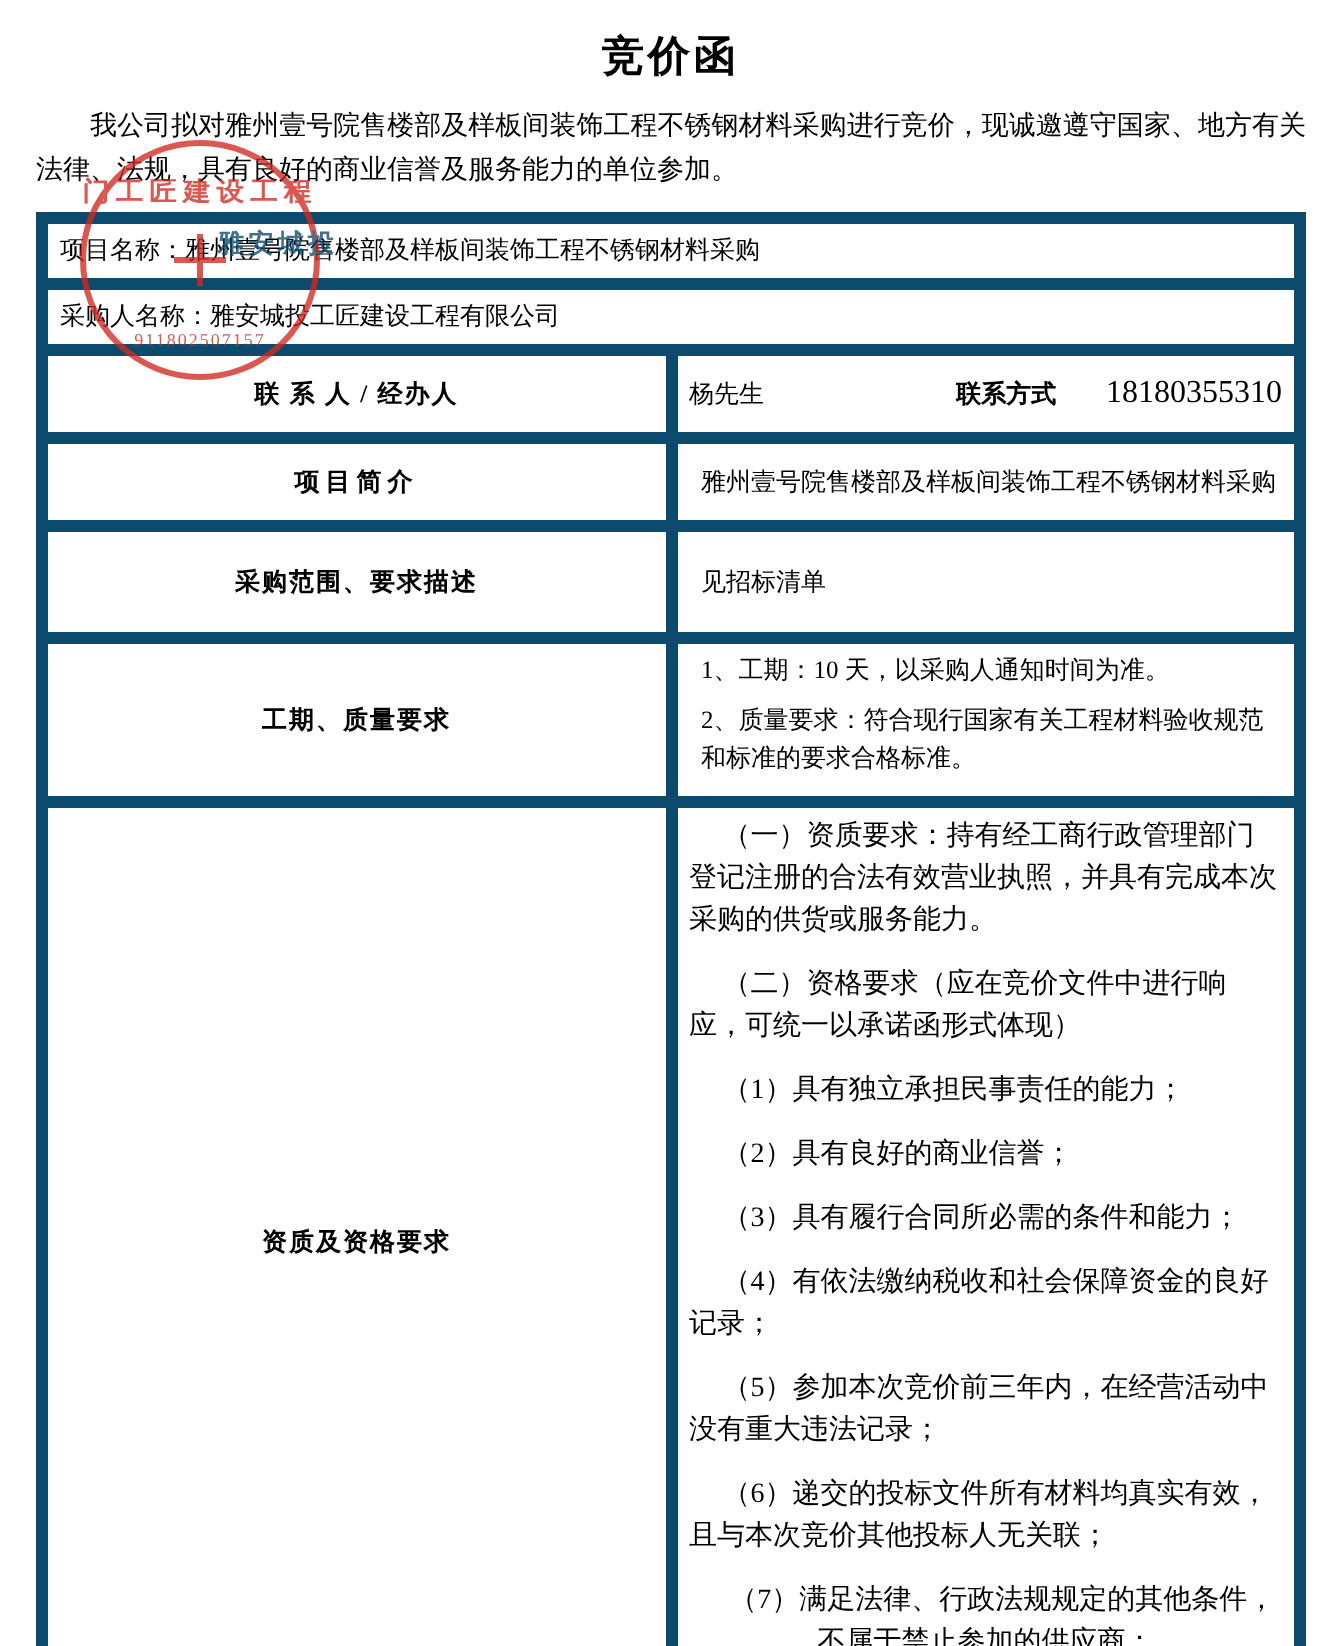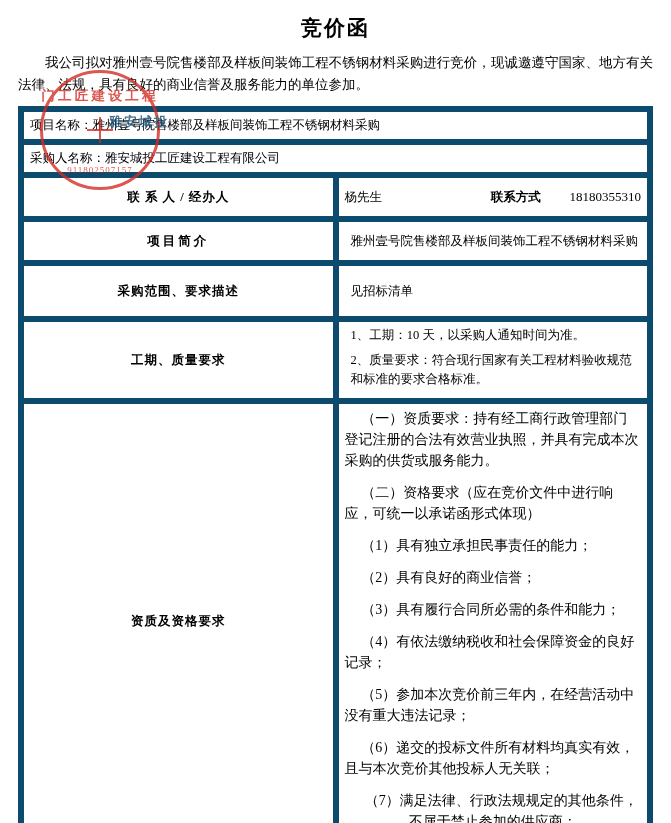--- a/index.html
+++ b/index.html
@@ -157,21 +157,21 @@
         </td>
       </tr>
       <tr class="row-tall">
         <td class="label">联 系 人 / 经办人</td>
         <td class="value">
           <table style="width:100%;border:0;border-collapse:collapse;">
             <tbody>
                 <tr>
               <td style="border:0;width:120px;padding:0;font-size:12.5px;">杨先生</td>
               <td style="border:0;width:110px;padding:0;font-size:12.5px;font-weight:bold;text-align:center;">联系方式</td>
-              <td style="border:0;padding:0;font-size:13px;">18180355310</td>
+              <td style="border:0;padding:0;font-size:16px;">18180355310</td>
             </tr>
           </tbody>
             </table>
         </td>
       </tr>
       <tr class="row-tall">
         <td class="label sp">项目简介</td>
         <td class="value pad">雅州壹号院售楼部及样板间装饰工程不锈钢材料采购</td>
       </tr>
       <tr>

